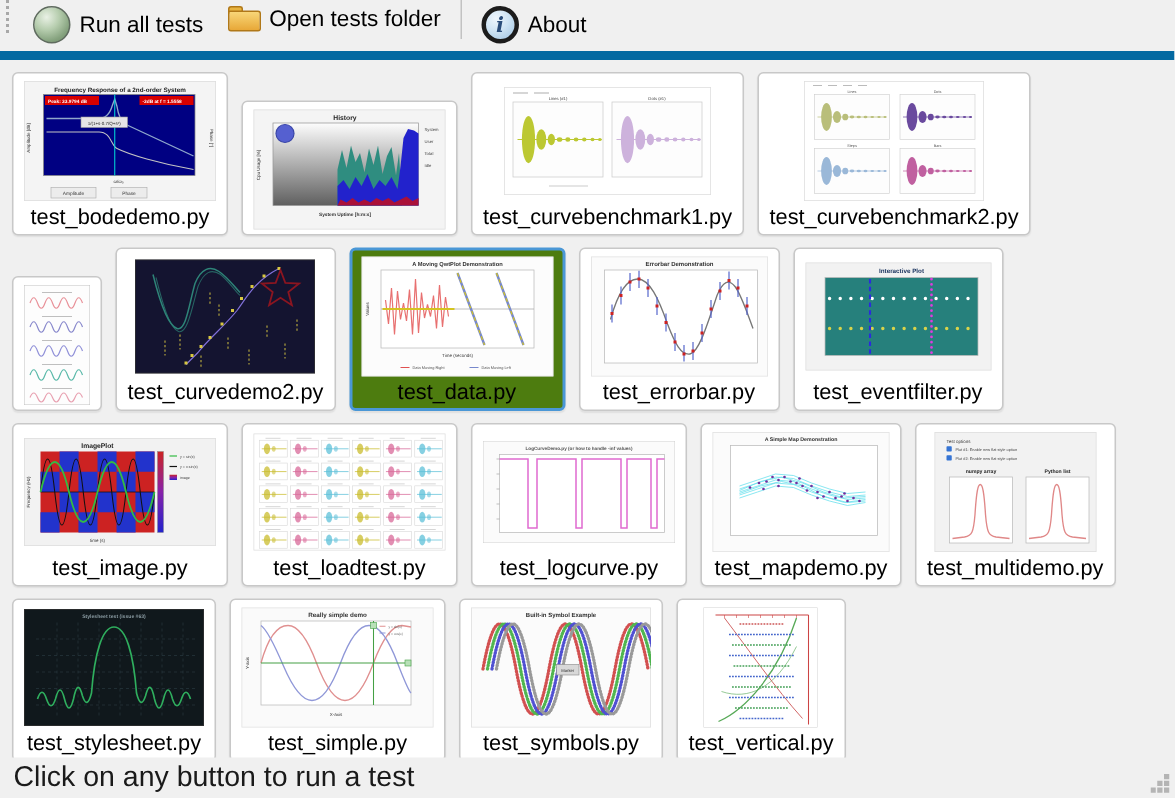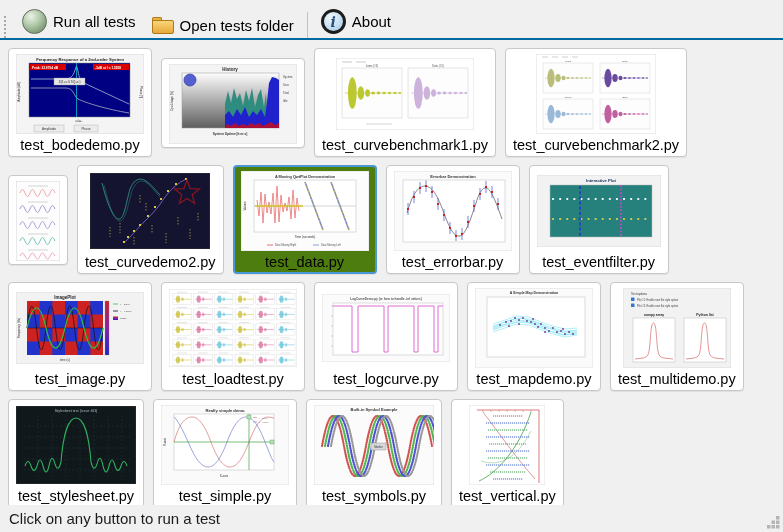--- a/index.html
+++ b/index.html
@@ -1,50 +1,50 @@
 <!DOCTYPE html>
 <html><head>
 <meta charset="utf-8">
 <style>
   html,body{margin:0;padding:0;}
   body{
     width:783px;height:532px;position:relative;overflow:hidden;
     background:#f0f0f0;font-family:"Liberation Sans",sans-serif;color:#000;
   }
   
-  .toolbar{height:40px;display:flex;align-items:flex-end;background:#f0f0f0;
-    border-bottom:2px solid #0369a1;box-sizing:border-box;}
+  .toolbar{height:40px;display:flex;align-items:flex-start;background:#f0f0f0;
+    border-bottom:6px solid #0369a1;box-sizing:border-box;}
   .grip{width:0;height:22px;border-left:2px dotted #a8a8a8;margin:0 8px 0 4px;}
   .tbtn{display:flex;align-items:center;gap:6px;padding:4px 8px;font-size:15px;
     border-radius:3px;cursor:default;white-space:nowrap;}
   .sep{width:1px;height:26px;background:#c2c2c2;margin:0 5px;}
   .run-icon{width:23px;height:23px;border-radius:50%;border:1px solid #5f6b5f;
     background:radial-gradient(circle at 35% 28%,#e9f1e5 0%,#b6cdae 38%,#84a17d 72%,#6d8c67 100%);}
   .folder-icon{position:relative;width:22px;height:17px;}
   .folder-icon .tab{position:absolute;top:0;left:0;width:10px;height:5px;
     background:#e8b440;border:1px solid #b07818;border-bottom:none;border-radius:2px 2px 0 0;box-sizing:border-box;}
   .folder-icon .body{position:absolute;top:3px;left:0;width:22px;height:14px;
     background:linear-gradient(#f8d678,#e8a838);border:1px solid #b07818;border-radius:1px 2px 2px 2px;box-sizing:border-box;}
   .about-icon{width:25px;height:25px;border-radius:50%;border:3px solid #1c1c1c;box-sizing:border-box;
     background:radial-gradient(circle at 35% 28%,#eef6fd 0%,#cfe4f4 45%,#9fc4e2 100%);
     display:flex;align-items:center;justify-content:center;
     font-family:"DejaVu Serif",serif;font-style:italic;font-weight:bold;font-size:14px;color:#2a4d7a;line-height:1;}
   
   .grid{padding:8px 0 0 8px;}
-  .row{display:flex;gap:9px;margin-bottom:8px;align-items:center;}
+  .row{display:flex;gap:9px;margin-bottom:8px;align-items:flex-end;}
   .card{background:#fff;border:1px solid #c8c8c8;border-radius:4px;
     padding:5px 7px 3px 7px;display:flex;flex-direction:column;align-items:center;
     box-shadow:0 1px 1px rgba(0,0,0,.07);cursor:default;}
   .card.selected{background:#4d7c0f;border:2px solid #4a97d6;padding:4px 6px 2px 6px;}
   .thumb{height:80px;display:flex;align-items:center;justify-content:center;}
   .card-label{font-size:14.5px;margin-top:3px;white-space:nowrap;color:#000;}
   
   .statusbar{position:absolute;left:0;bottom:0;width:783px;height:27px;
     display:flex;align-items:center;padding-left:9px;box-sizing:border-box;
-    font-size:15px;color:#1a1a1a;background:#f0f0f0;}
+    font-size:19px;color:#1a1a1a;background:#f0f0f0;}
   .sizegrip{position:absolute;right:3px;bottom:3px;}
   svg text{font-family:"Liberation Sans",sans-serif;}
 </style>
 </head>
 <body>
 
 <div class="toolbar">
   <div class="grip"></div>
   <div class="tbtn">
     <span class="run-icon"></span>

